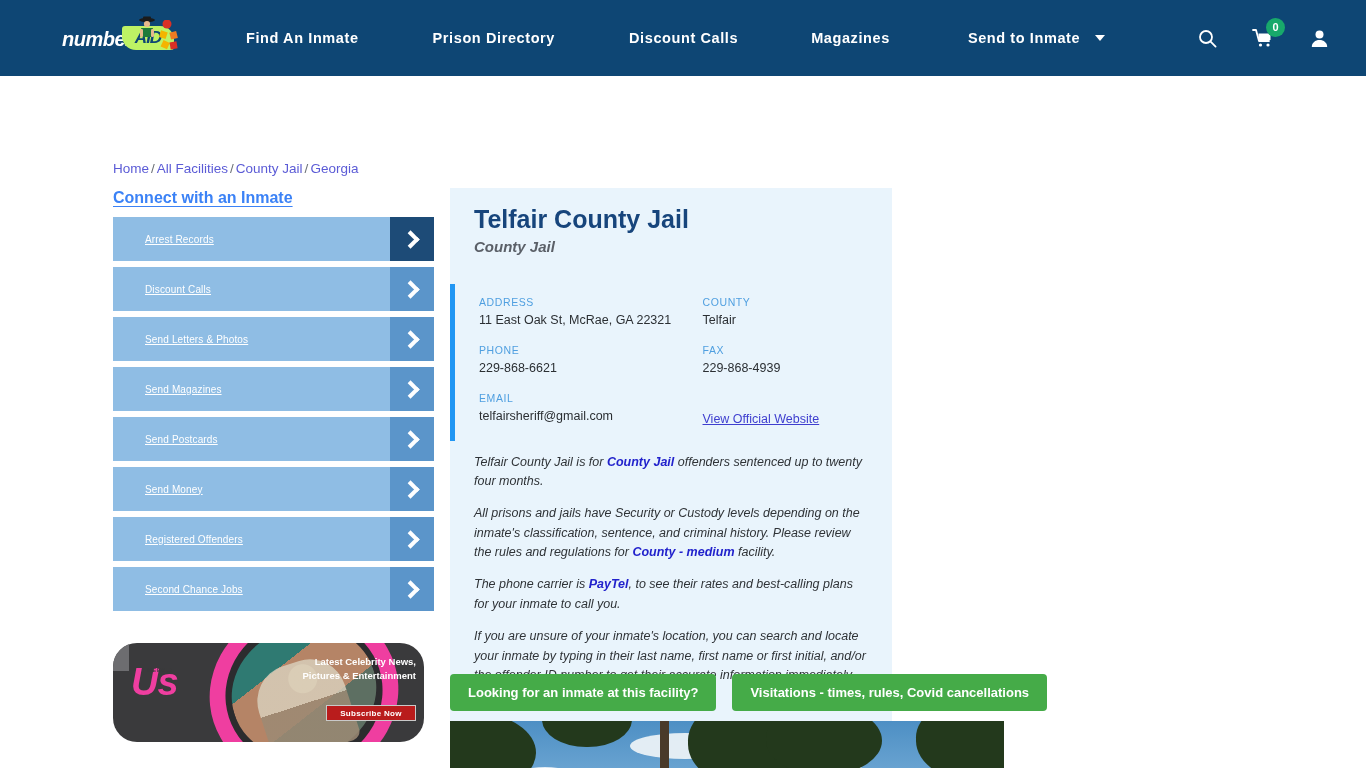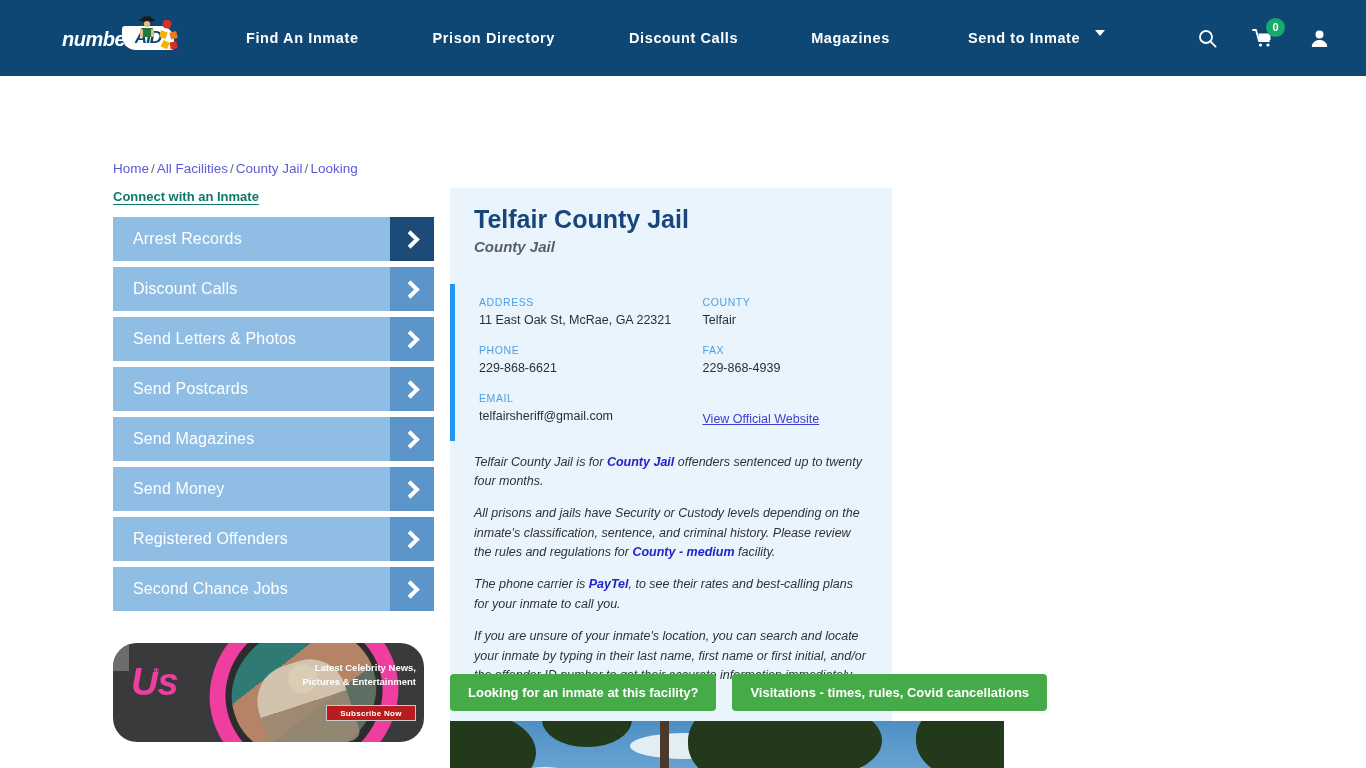--- a/index.html
+++ b/index.html
@@ -32,21 +32,21 @@
     font-size: 20px;
     font-weight: bold;
     font-style: italic;
     color: #ffffff;
     letter-spacing: -0.5px;
   }
   .logo-aid {
     position: absolute;
     left: 60px; top: 10px;
     width: 52px; height: 24px;
-    background: #ffffff;
+    background: #bef264;
     border-radius: 3px 14px 3px 14px;
     color: #0e4674;
     font-size: 17px;
     font-weight: bold;
     font-style: italic;
     text-align: center;
     line-height: 24px;
     letter-spacing: -1px;
   }
   .logo-fig {
@@ -72,21 +72,21 @@
     font-weight: bold;
     letter-spacing: 0.6px;
     text-decoration: none;
     padding: 8px 0;
     white-space: nowrap;
   }
   .nl-1 { margin-left: 8px; }
   .nl-2 { margin-left: 74px; }
   .nl-3 { margin-left: 74px; }
   .nl-4 { margin-left: 73px; text-align: center; }
-  .nl-5 { margin-left: 78px; display: flex; align-items: flex-start; gap: 15px; }
+  .nl-5 { margin-left: 78px; display: flex; align-items: center; gap: 15px; }
   .caret {
     width: 0; height: 0;
     border-left: 5px solid transparent;
     border-right: 5px solid transparent;
     border-top: 6px solid #ffffff;
     display: inline-block;
   }
 
   .nav-icons {
     display: flex;
@@ -132,46 +132,47 @@
   }
   .breadcrumb a {
     color: #5b5bd6;
     text-decoration: none;
   }
   .breadcrumb .sep { color: #6b7076; padding: 0 2px; }
 
   .side-title {
     position: absolute;
     left: 113px; top: 113px;
-    font-size: 13px;
-    font-weight: bold;
-    color: #0f766e;
+    font-size: 16px;
+    font-weight: bold;
+    color: #3b82f6;
     text-decoration: underline;
     text-underline-offset: 3px;
   }
 
   
   .side-list {
     position: absolute;
     left: 113px; top: 141px;
     width: 321px;
   }
   .side-item {
     height: 44px;
     margin-bottom: 6px;
     background: #8fbde4;
     display: flex;
     align-items: center;
     position: relative;
   }
   .side-item-label {
     color: #ffffff;
-    font-size: 16px;
-    padding-left: 20px;
+    font-size: 10px;
+    padding-left: 32px;
     letter-spacing: 0.15px;
+    text-decoration: underline;
   }
   .side-arrow {
     position: absolute;
     right: 0; top: 0;
     width: 44px; height: 44px;
     background: #5b95ca;
     display: flex;
     align-items: center;
     justify-content: center;
   }
@@ -249,21 +250,21 @@
   .ad-logo-sub {
     position: absolute;
     left: 34px; top: 24px;
     font-size: 5px;
     color: #3a3a3c;
     letter-spacing: 1px;
     font-weight: bold;
   }
   .ad-copy {
     position: absolute;
-    right: 8px; top: 18px;
+    right: 8px; top: 12px;
     width: 118px;
     text-align: right;
     color: #ffffff;
     font-size: 9.5px;
     font-weight: bold;
     line-height: 1.45;
   }
   .ad-cta {
     position: absolute;
     right: 8px; top: 62px;
@@ -469,21 +470,21 @@
         <circle cx="9.5" cy="5.6" r="4" fill="#ffffff"></circle>
         <path d="M1.8 18c0-4.3 3.4-7 7.7-7s7.7 2.7 7.7 7z" fill="#ffffff"></path>
       </svg>
     </div>
   </div>
 </div>
 
 <div class="page">
 
   <div class="breadcrumb">
-    <a>Home</a><span class="sep">/</span><a>All Facilities</a><span class="sep">/</span><a>County Jail</a><span class="sep">/</span><a>Looking</a>
+    <a>Home</a><span class="sep">/</span><a>All Facilities</a><span class="sep">/</span><a>County Jail</a><span class="sep">/</span><a>Georgia</a>
   </div>
 
   <div class="side-title">Connect with an Inmate</div>
 
   <div class="side-list">
     <div class="side-item active">
       <span class="side-item-label">Arrest Records</span>
       <span class="side-arrow">
           <i class="chev"></i>
         </span>
@@ -494,27 +495,27 @@
           <i class="chev"></i>
         </span>
     </div>
     <div class="side-item">
       <span class="side-item-label">Send Letters &amp; Photos</span>
       <span class="side-arrow">
           <i class="chev"></i>
         </span>
     </div>
     <div class="side-item">
+      <span class="side-item-label">Send Magazines</span>
+      <span class="side-arrow">
+          <i class="chev"></i>
+        </span>
+    </div>
+    <div class="side-item">
       <span class="side-item-label">Send Postcards</span>
-      <span class="side-arrow">
-          <i class="chev"></i>
-        </span>
-    </div>
-    <div class="side-item">
-      <span class="side-item-label">Send Magazines</span>
       <span class="side-arrow">
           <i class="chev"></i>
         </span>
     </div>
     <div class="side-item">
       <span class="side-item-label">Send Money</span>
       <span class="side-arrow">
           <i class="chev"></i>
         </span>
     </div>

